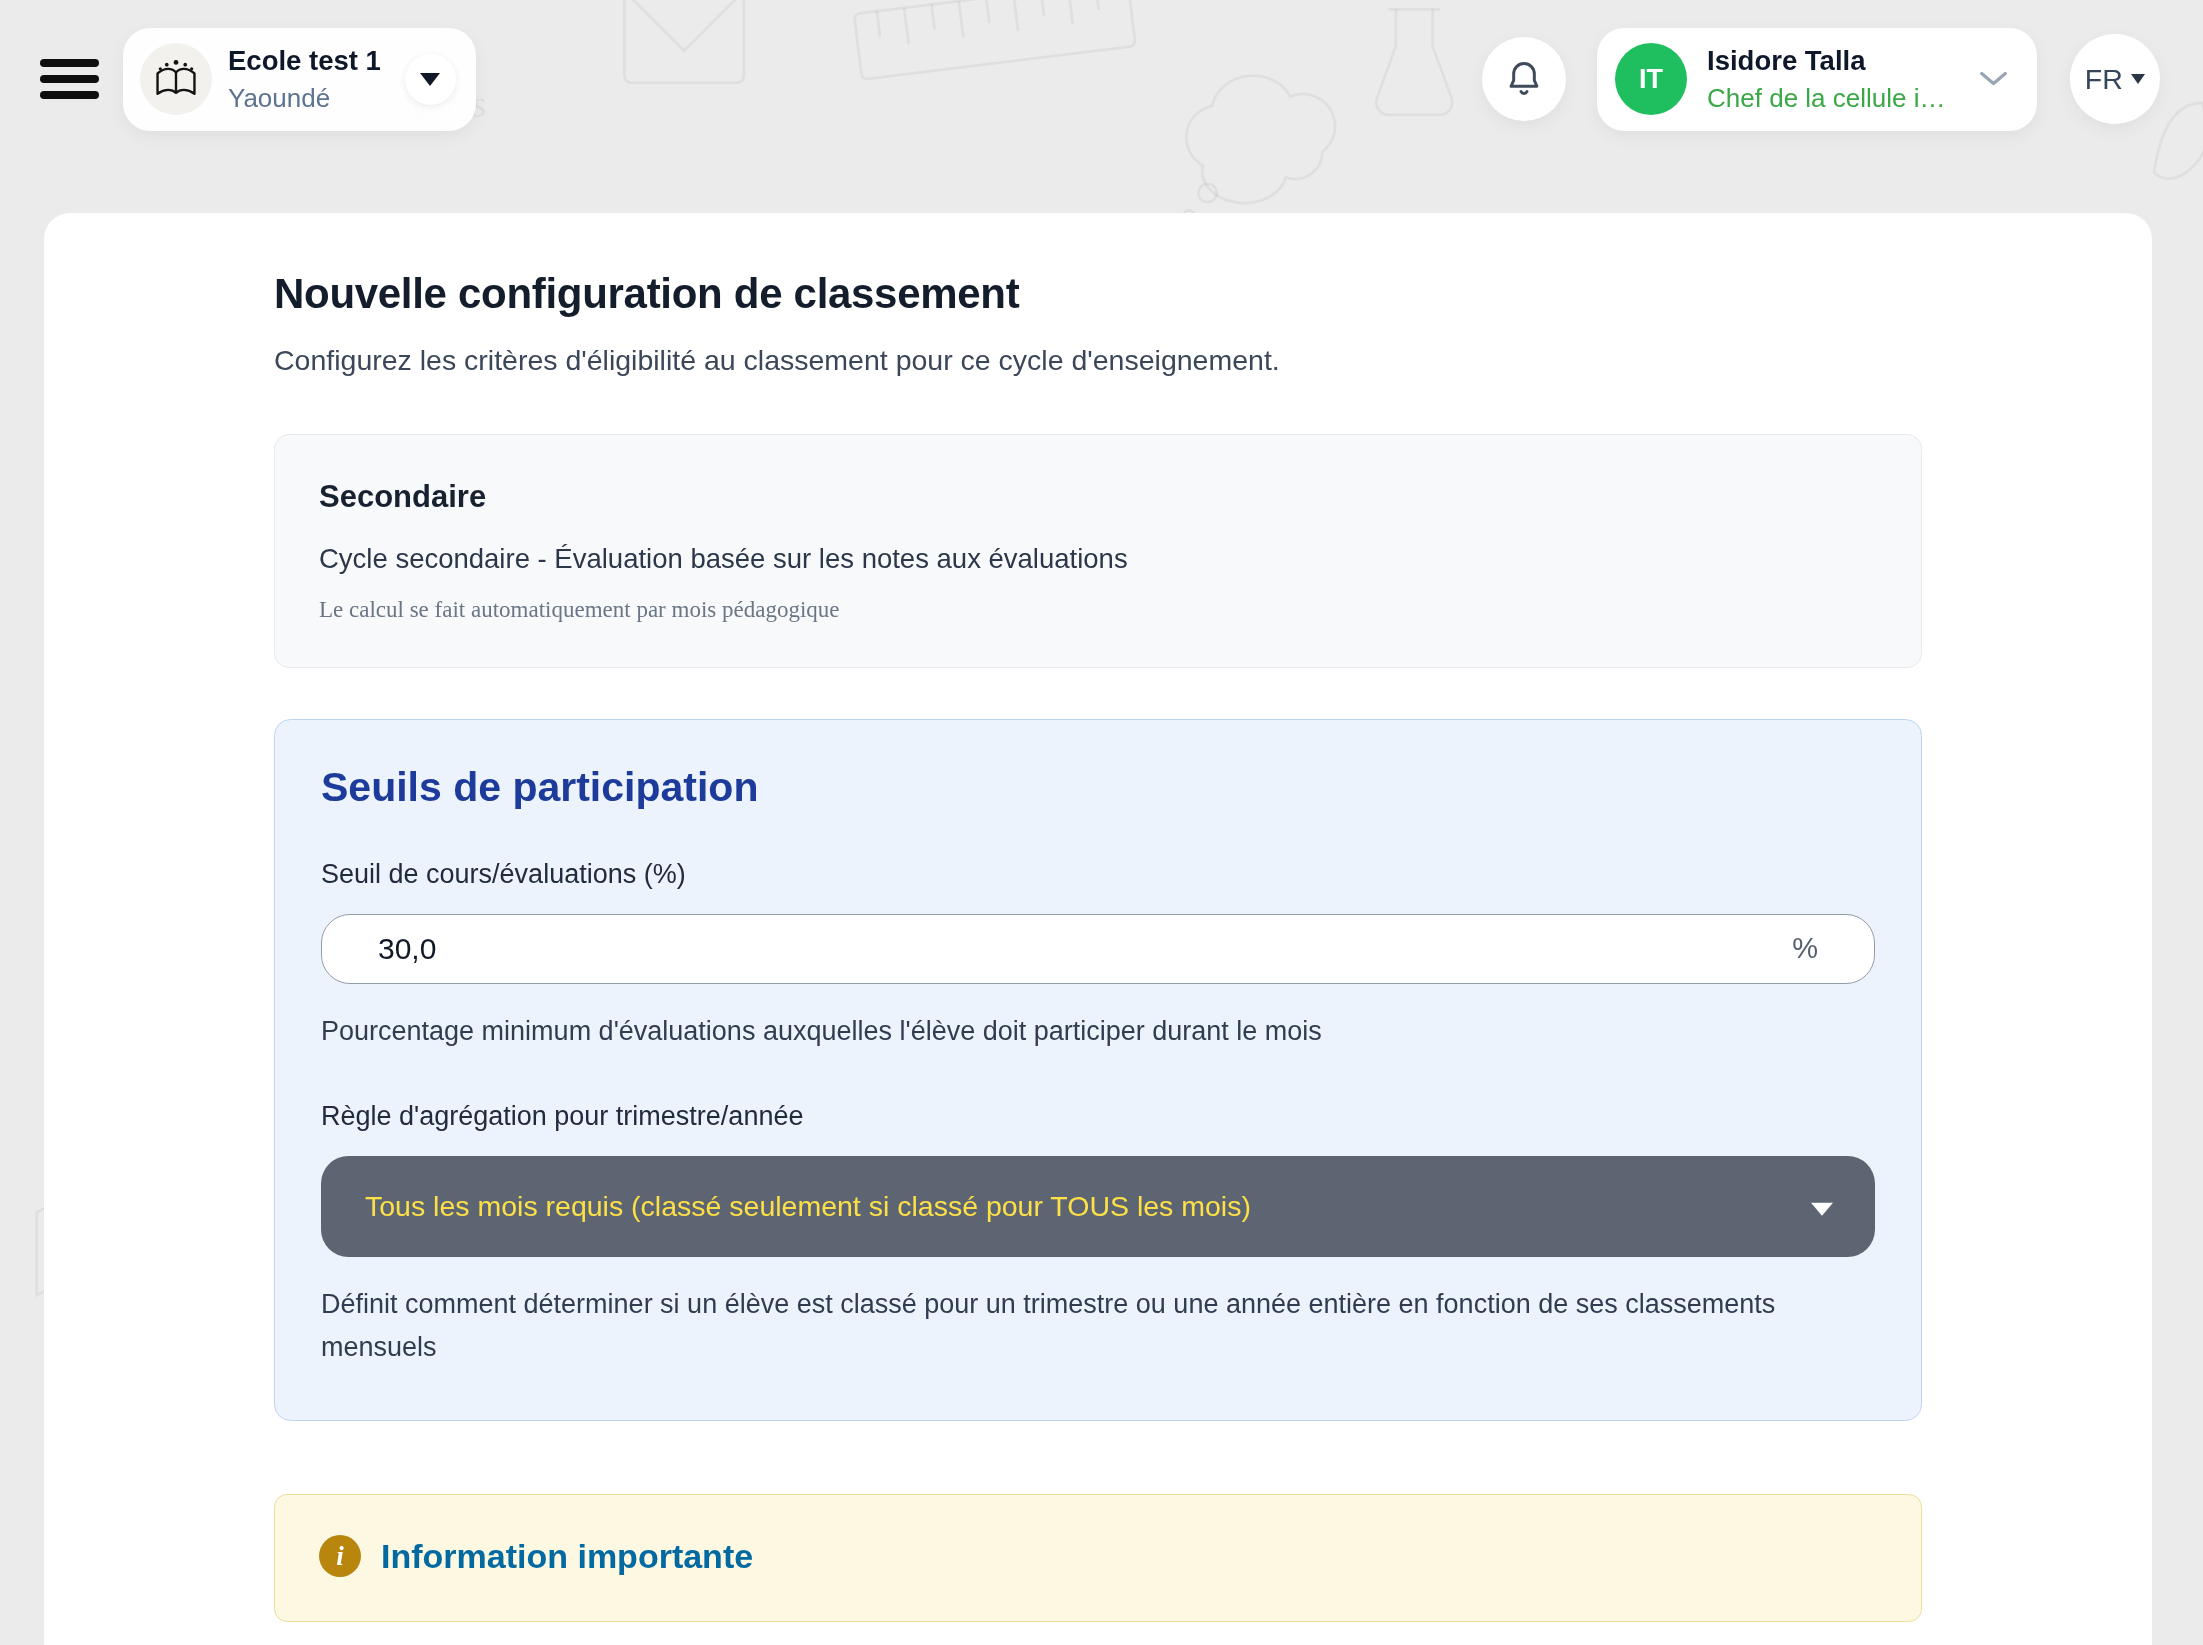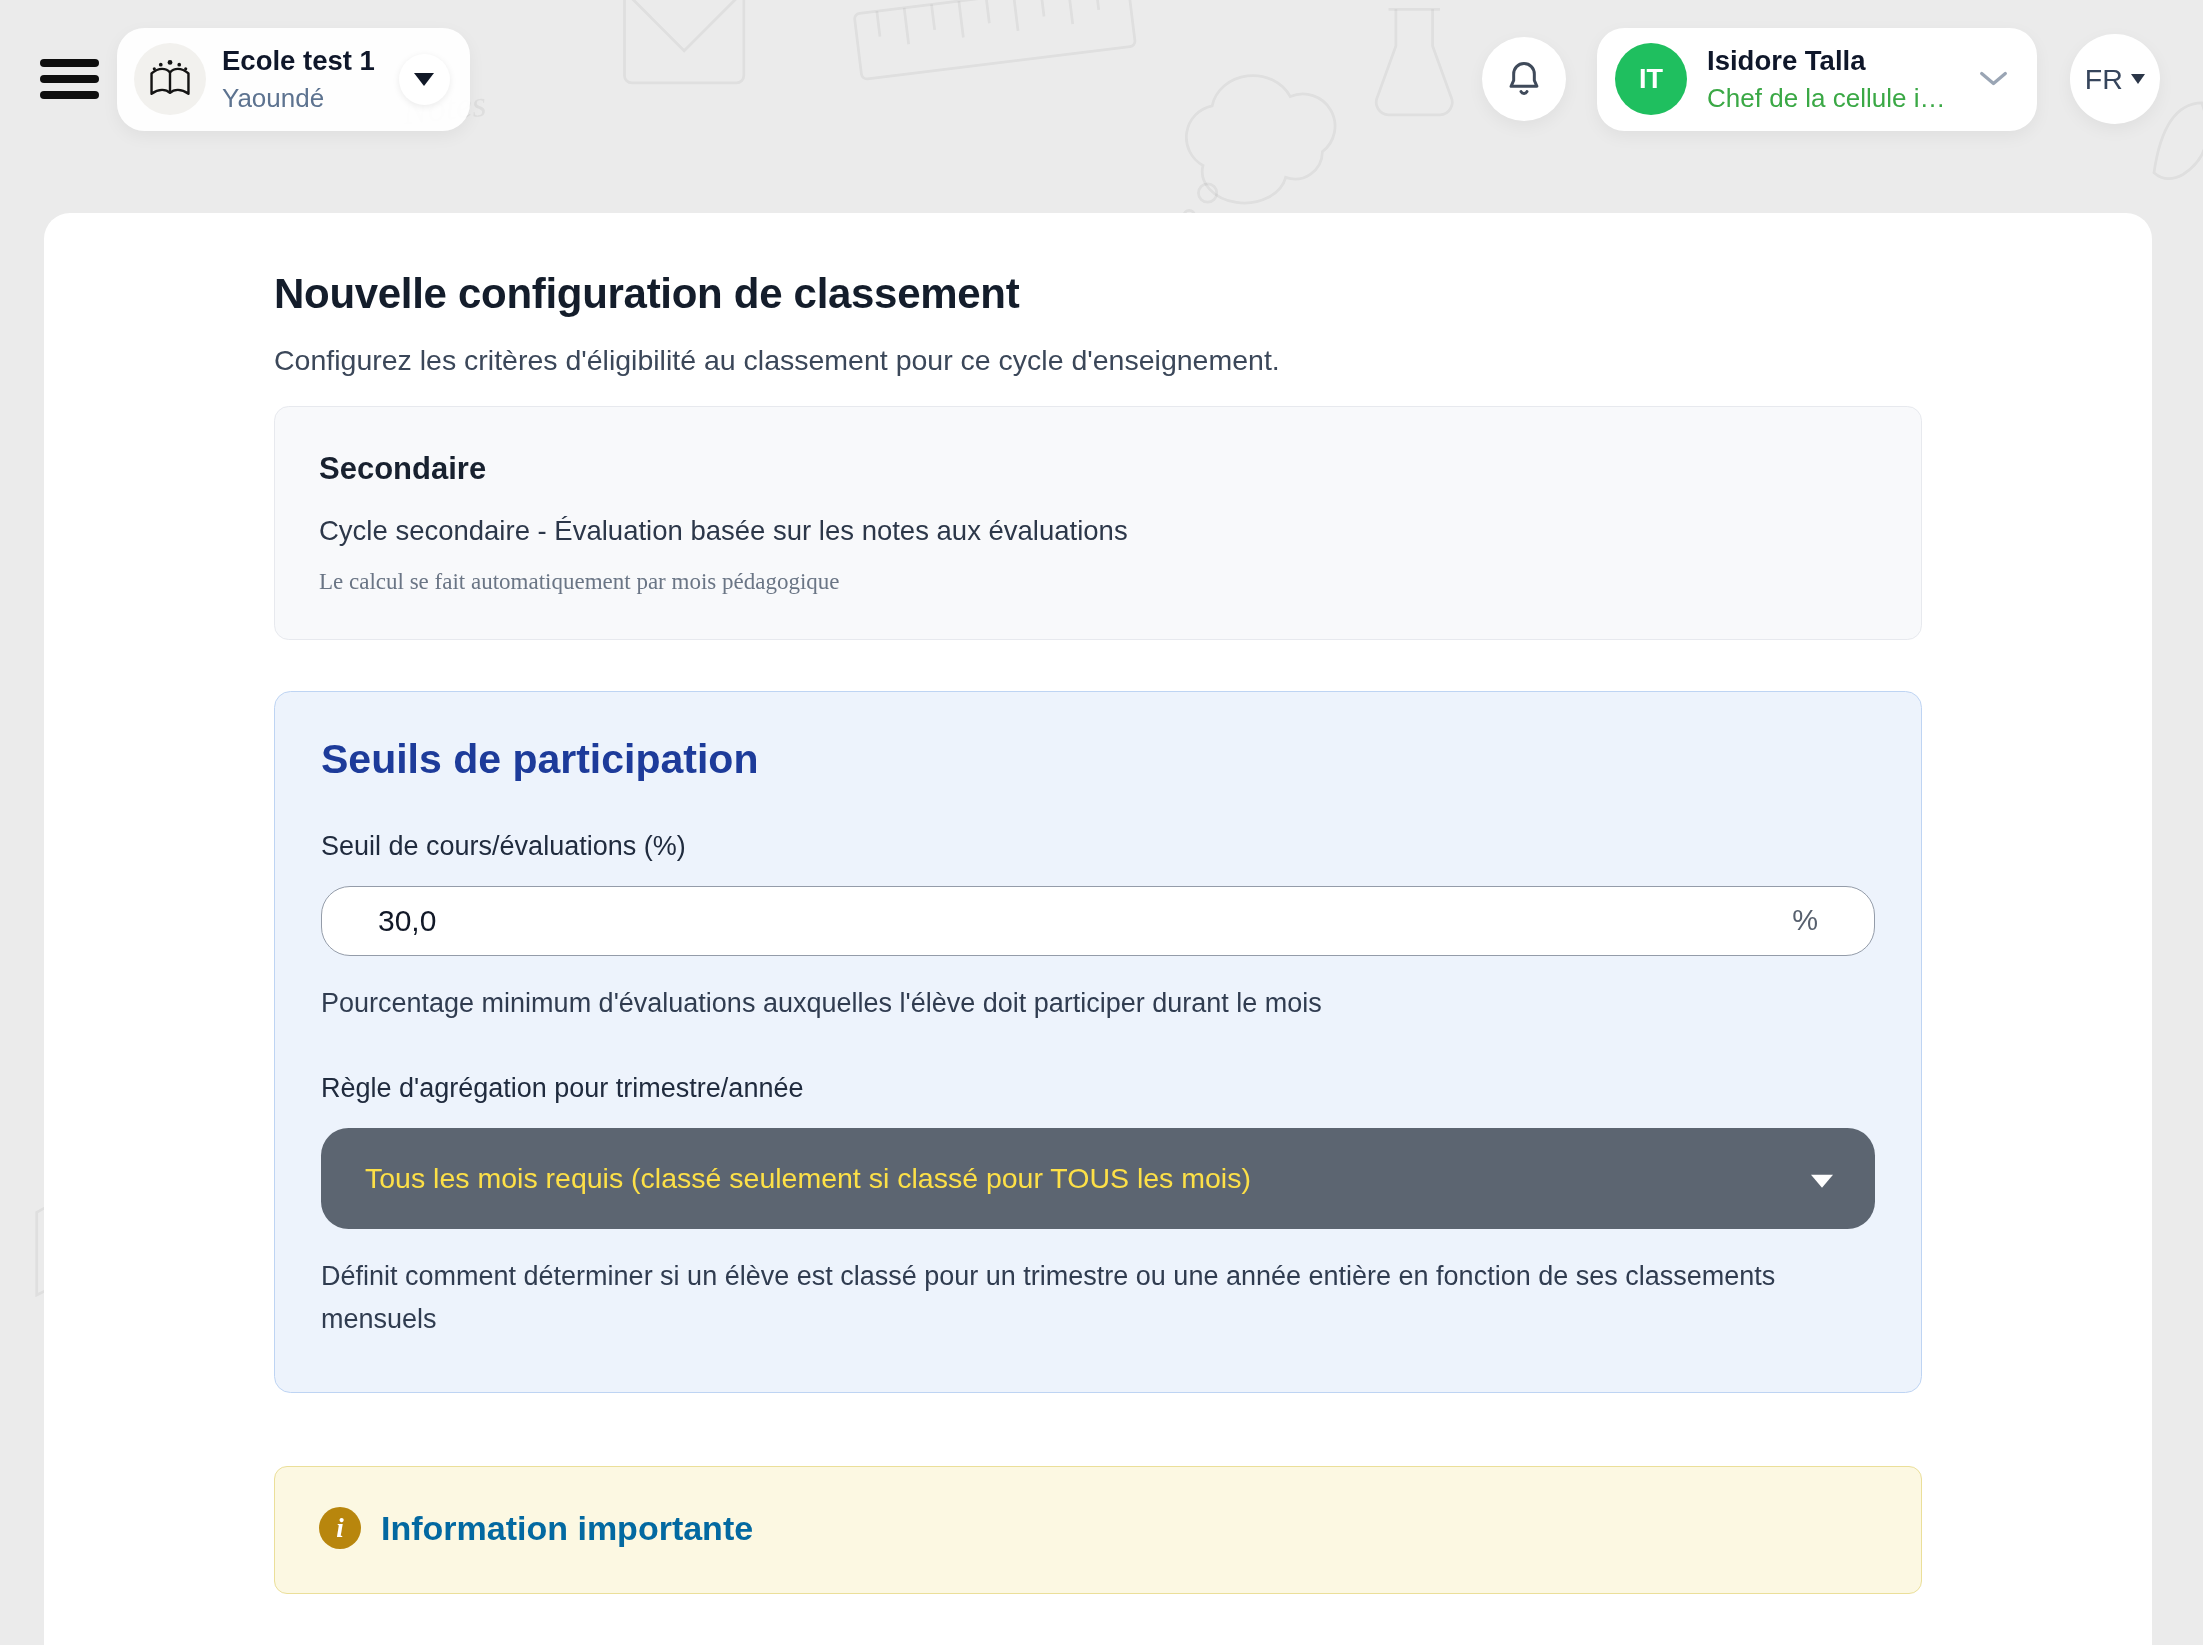--- a/index.html
+++ b/index.html
@@ -21,21 +21,21 @@
     display:flex;align-items:center;
   }
   .hamburger{
     width:59px;height:51px;border:none;background:transparent;
     display:flex;flex-direction:column;justify-content:space-between;
     padding:5.5px 0;cursor:pointer;
   }
   .hamburger span{display:block;width:59px;height:8.3px;border-radius:4.6px;background:#0e0e0e;}
 
   .school-card{
-    margin-left:18px;
+    margin-left:24px;
     height:103px;min-width:305px;
     background:rgba(255,255,255,0.93);
     border-radius:27.5px;
     display:flex;align-items:center;
     padding:0 20px 0 16.5px;
     box-shadow:0 5.5px 16.5px rgba(0,0,0,0.05);
     cursor:pointer;
   }
   .school-logo{
     width:72px;height:72px;border-radius:50%;
@@ -93,21 +93,21 @@
     position:absolute;top:213px;left:44px;right:51px;bottom:0;
     background:#ffffff;border-radius:26px 26px 0 0;
     overflow:hidden;
   }
   .inner{width:1648px;margin:0 auto;padding-top:57px;}
 
   .page-title{font-size:42px;font-weight:700;color:#141d2b;letter-spacing:-0.3px;margin:0;}
   .page-subtitle{font-size:28.5px;color:#3b4759;margin:26px 0 0 0;}
 
   .cycle-card{
-    margin-top:29px;border-radius:14.7px;
+    margin-top:57px;border-radius:14.7px;
     background:#f8f9fb;border:0.9px solid #e7e9ee;
     padding:44px;
   }
   .cycle-title{font-size:31px;font-weight:700;color:#18212f;margin:0;}
   .cycle-desc{font-size:27.5px;color:#2c3749;margin:27.5px 0 0 0;}
   .cycle-note{font-size:23px;color:#6a7585;margin:22px 0 0 0;font-family:Liberation Serif, serif;}
 
   .thresholds-card{
     margin-top:51px;border-radius:16.5px;
     background:#edf3fc;border:1.8px solid #bed4f3;

